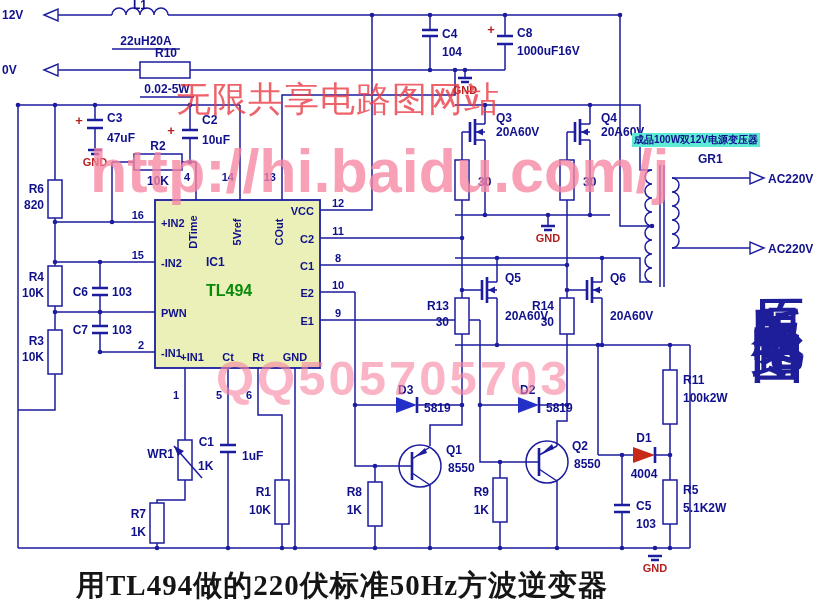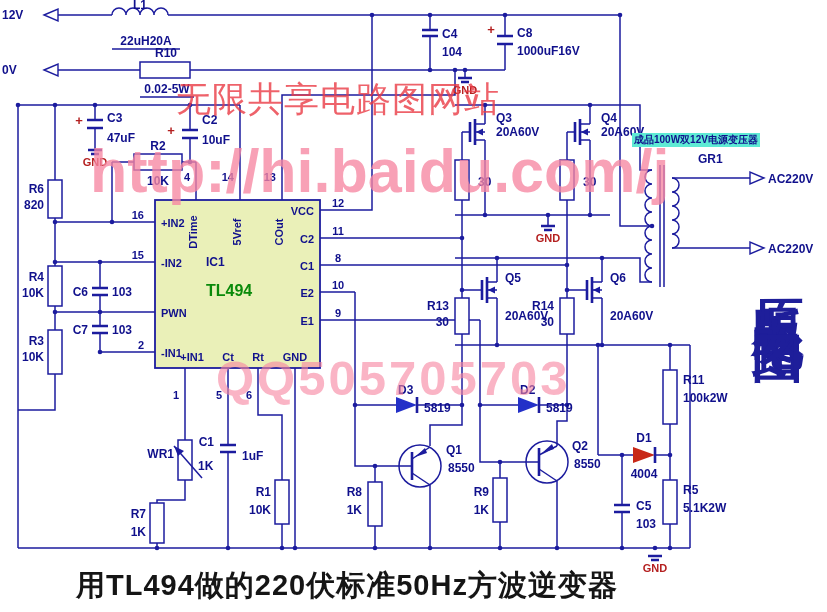--- a/index.html
+++ b/index.html
@@ -26,21 +26,21 @@
   .overlay{position:absolute;white-space:nowrap;pointer-events:none}
   .wm1{left:176px;top:76px;font-size:35px;font-weight:normal;color:var(--wm_red);opacity:.8;letter-spacing:1px;z-index:4}
   .wm2{left:90px;top:136px;font-size:61px;font-weight:bold;color:var(--wm_pink);opacity:.78;z-index:4}
   .wm3{left:216px;top:350px;font-size:49px;font-weight:bold;color:var(--wm_pink);opacity:.62;letter-spacing:3px;z-index:4}
   .xfmr-note{left:632px;top:133px;font-size:10px;font-weight:bold;color:var(--label);
              background:#5eead4;padding:0 2px;z-index:2}
   .side-caption{left:744px;top:258px;font-size:52px;font-weight:bold;color:var(--side_blue);
                 font-family:"Liberation Serif",serif;writing-mode:vertical-rl;
                 text-orientation:upright;letter-spacing:9px;line-height:66px;z-index:3}
   .bottom-title{left:76px;top:566px;font-size:29px;font-weight:bold;color:#151515;
-                font-family:Liberation Sans, sans-serif;letter-spacing:1px;z-index:3}
+                font-family:Liberation Serif, serif;letter-spacing:1px;z-index:3}
 </style>
 </head>
 <body>
 
 <svg width="827" height="612" viewBox="0 0 827 612">
 
   <g>
     <path class="w" d="M58,15 H112 M168,15 H620 M620,15 V226 H652 M372,15 V210 H320 M430,15 V30 M430,36 V70 M505,15 V36 M505,44 V70 M58,70 H140 M190,70 H505 M465,70 V78 M282,200 V95 H455 V70"></path>
     <path class="w" d="M18,105 H240 M18,105 V548 M95,105 V120 M95,128 V150 M190,105 V130 M190,138 V162 M182,162 H196 M196,162 V200 M134,162 H112 M112,162 V222 M240,105 V200 M55,222 H155 M55,262 H155 M55,312 H155 M100,352 H155 M55,105 V180 M55,218 V266 M55,306 V330 M55,374 V410 H18 M100,262 V288 M100,295 V312 M100,312 V326 M100,333 V352"></path>
     <path class="w" d="M185,368 V440 M185,480 V500 H157 V503 M157,543 V548 M228,368 V445 M228,452 V548 M258,368 V415 H282 V480 M282,524 V548 M295,368 V548 M18,548 H690"></path>

